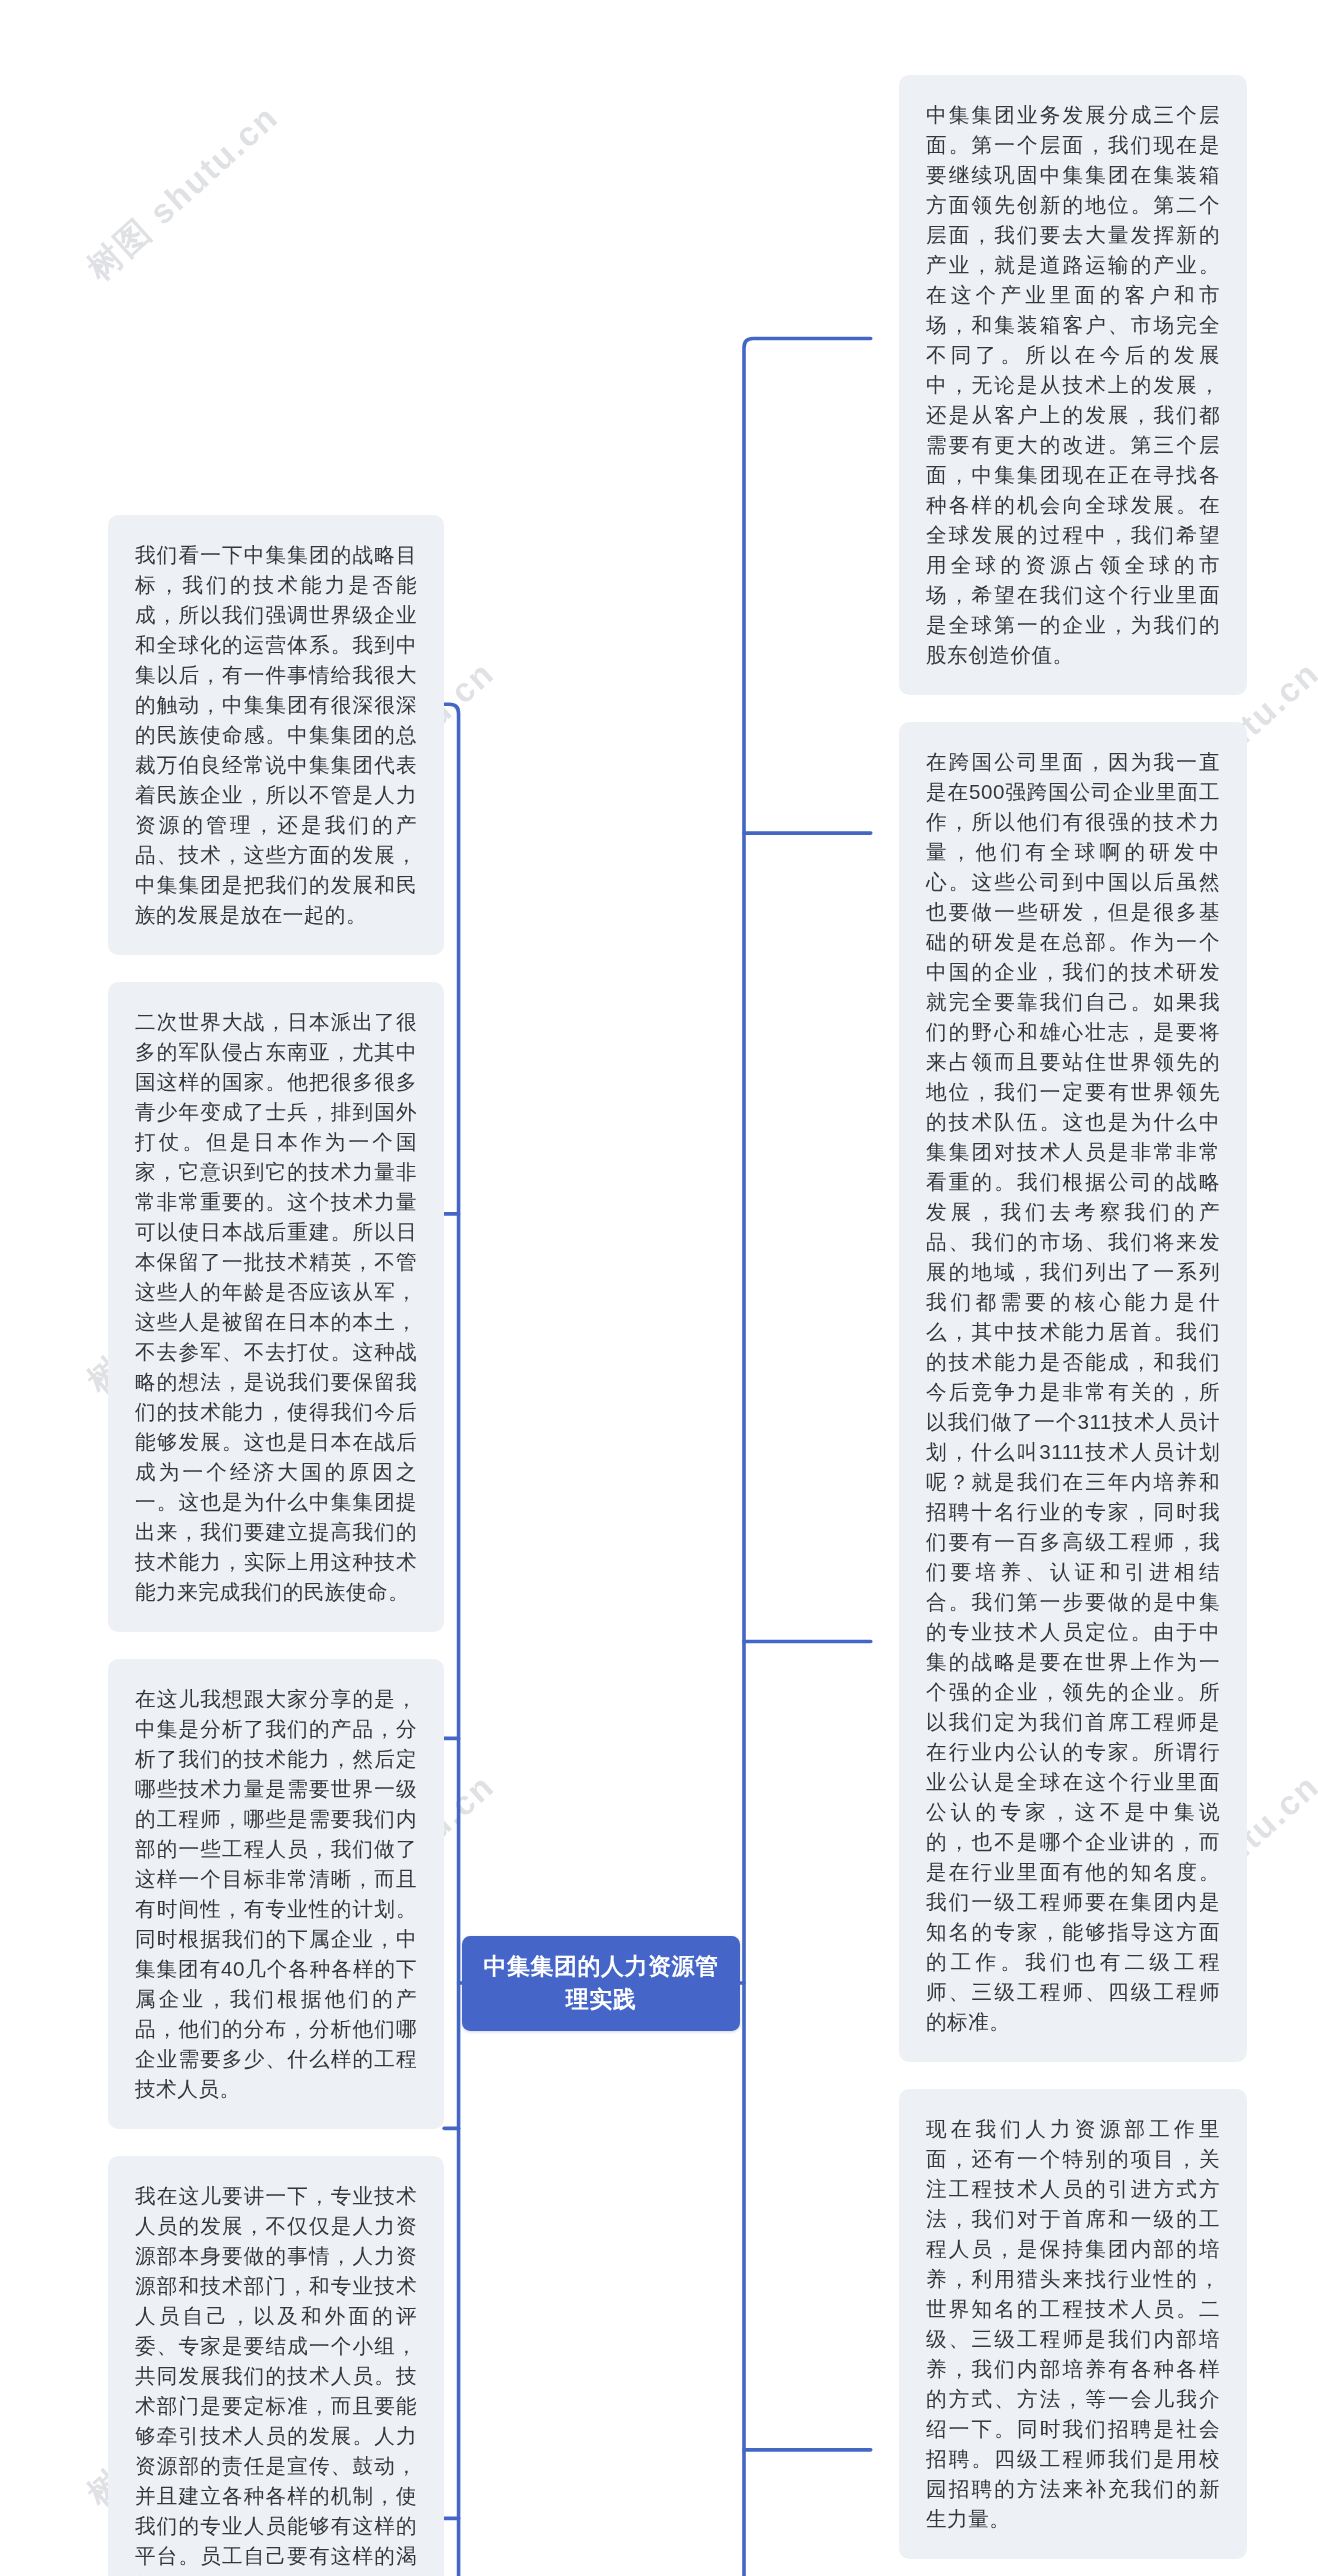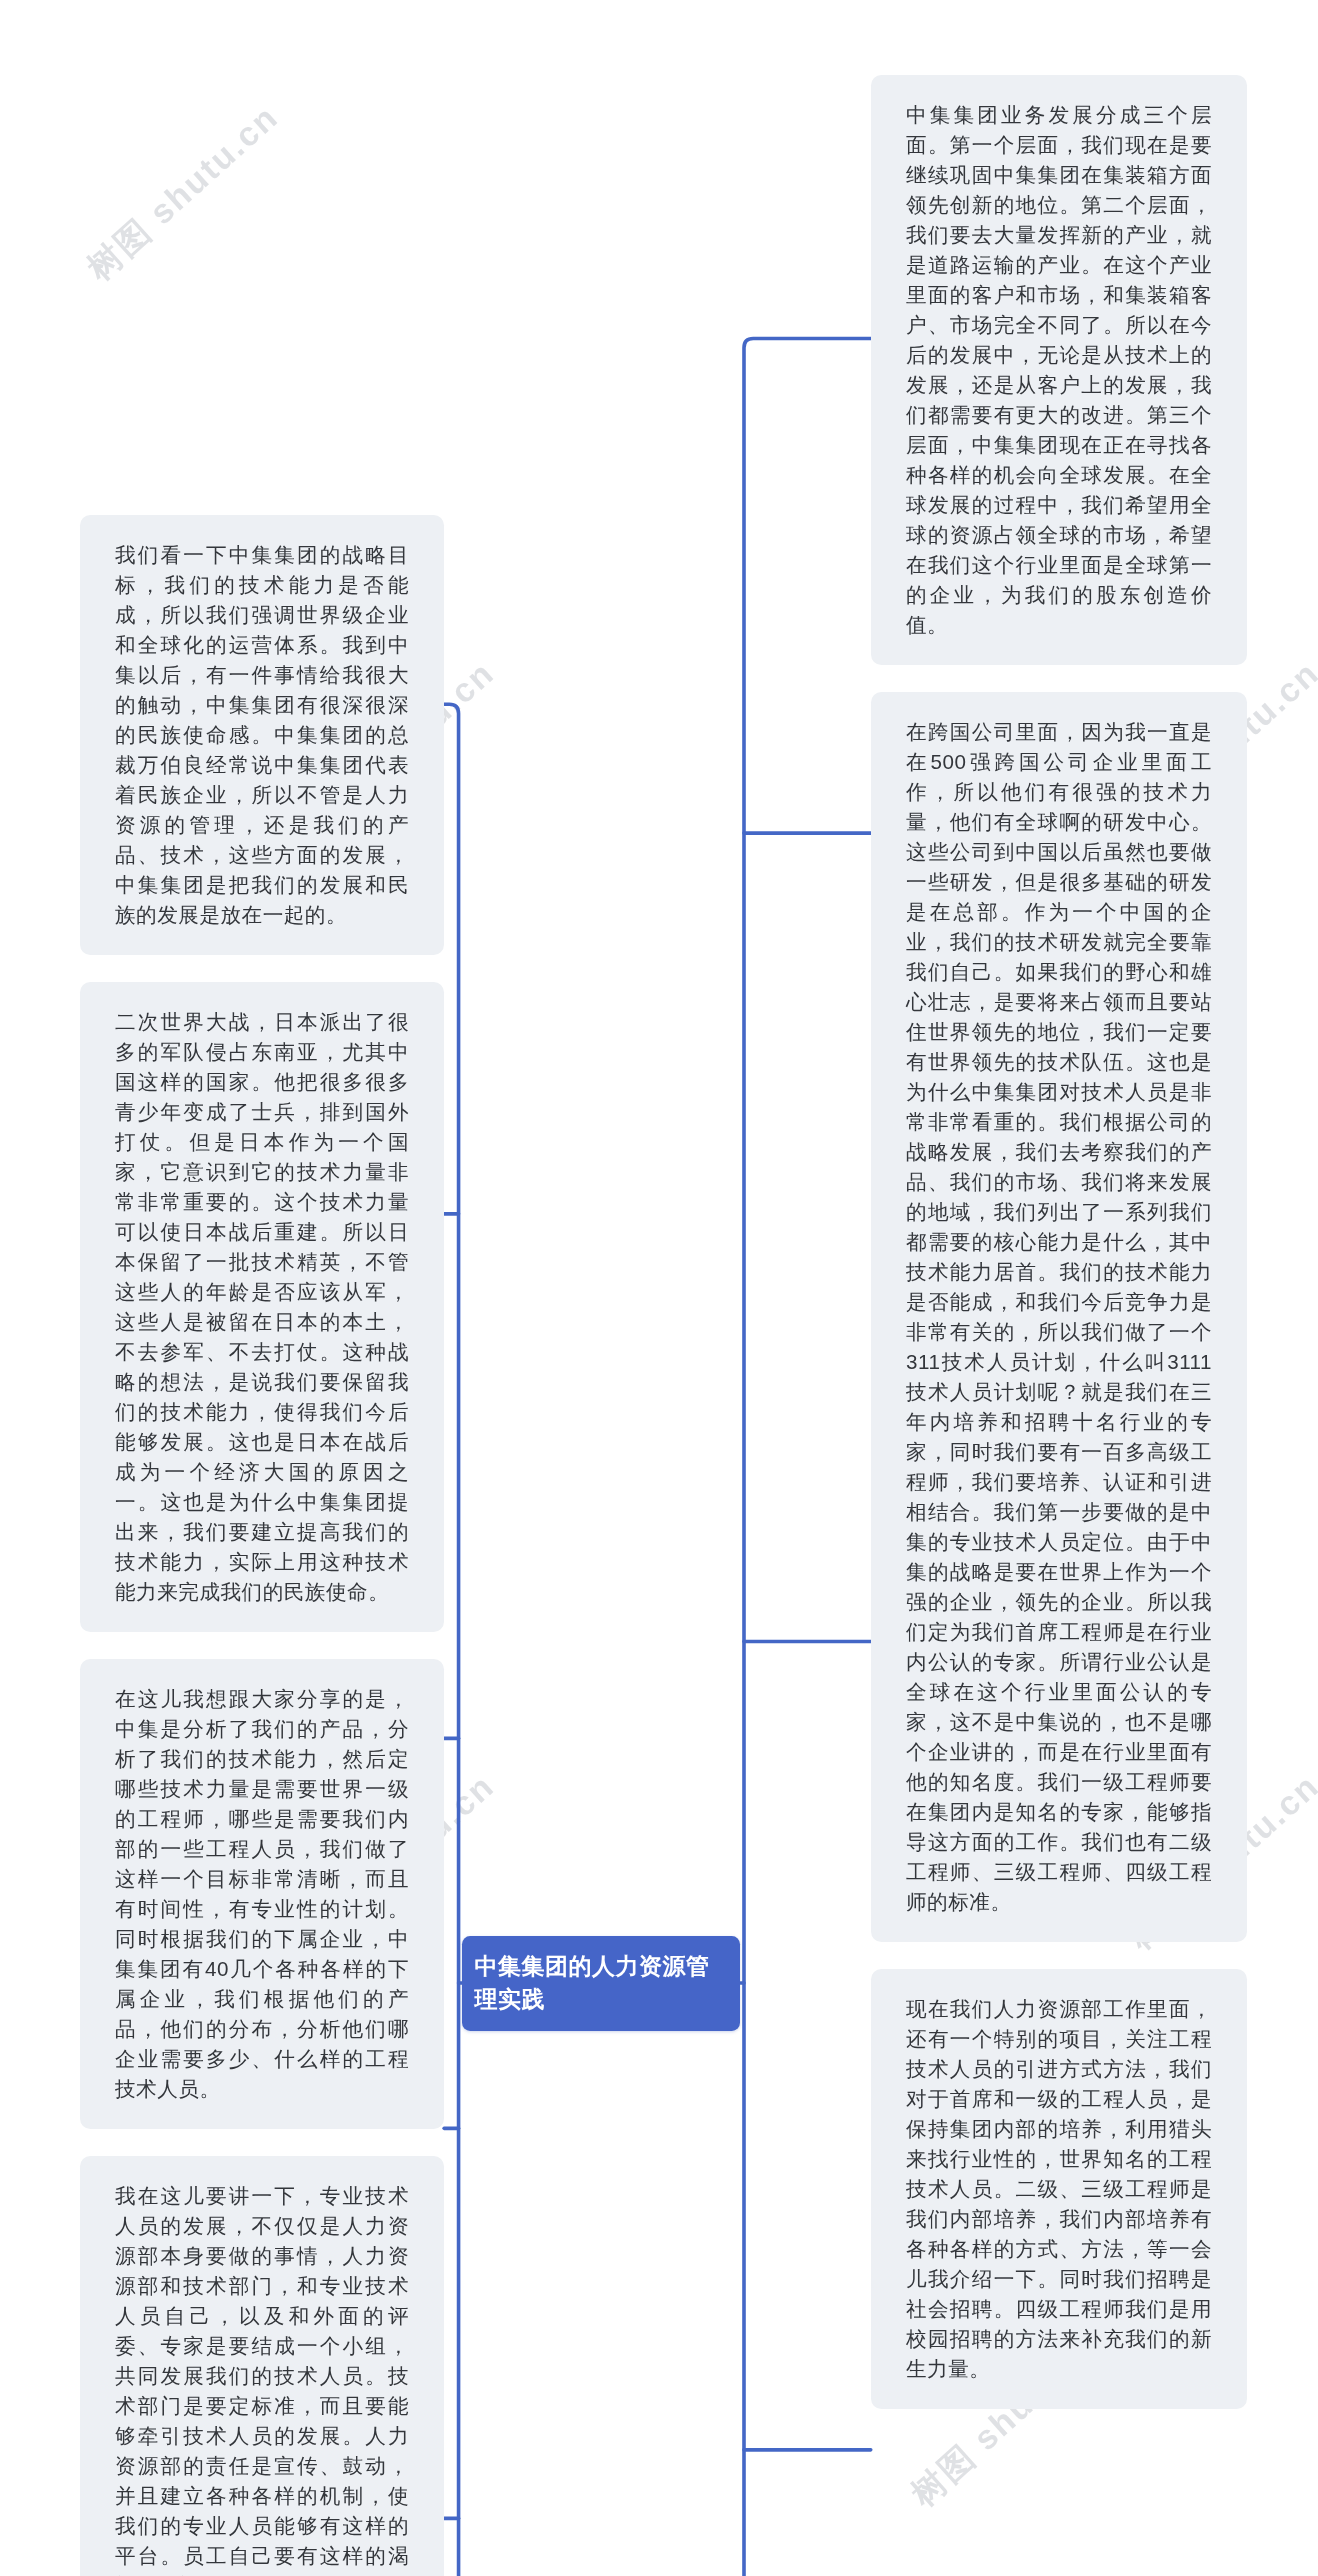--- a/index.html
+++ b/index.html
@@ -22,30 +22,31 @@
     white-space:nowrap;transform:rotate(-42deg);letter-spacing:2.1px;font-weight:bold;
   }
   #connectors{position:absolute;left:0;top:0;z-index:2;}
   #connectors path{fill:none;stroke:var(--connector);stroke-width:7;stroke-linecap:round;}
   .column{position:absolute;display:flex;flex-direction:column;gap:27px;z-index:3;}
   #left-col{left:80px;top:515px;width:364px;}
   #right-col{left:871px;top:75px;width:376px;}
   .text-block{
     background:var(--block-bg);
     border-radius:10.3px;
-    padding:25px 35px;
+    padding:25px 27px;
     font-size:20.6px;line-height:30px;color:var(--block-text);
     text-align:justify;text-justify:inter-ideograph;
     letter-spacing:0.5px;
+    margin-left:28px;
   }
   #central-topic{
     position:absolute;left:462px;top:1936px;width:278px;z-index:4;
     background:var(--accent);color:#ffffff;border-radius:8.2px;
     padding:14.4px 12.4px;font-size:23px;line-height:33px;font-weight:bold;
-    text-align:left;letter-spacing:0.5px;
+    text-align:center;letter-spacing:0.5px;
     box-shadow:0 1px 3.1px rgba(60,90,180,.25);
   }
 </style>
 </head>
 <body>
 
 <div id="canvas">
 
   <div id="watermarks">
       <span class="wm" style="left: 62px; top: 170px;">树图 shutu.cn</span>

